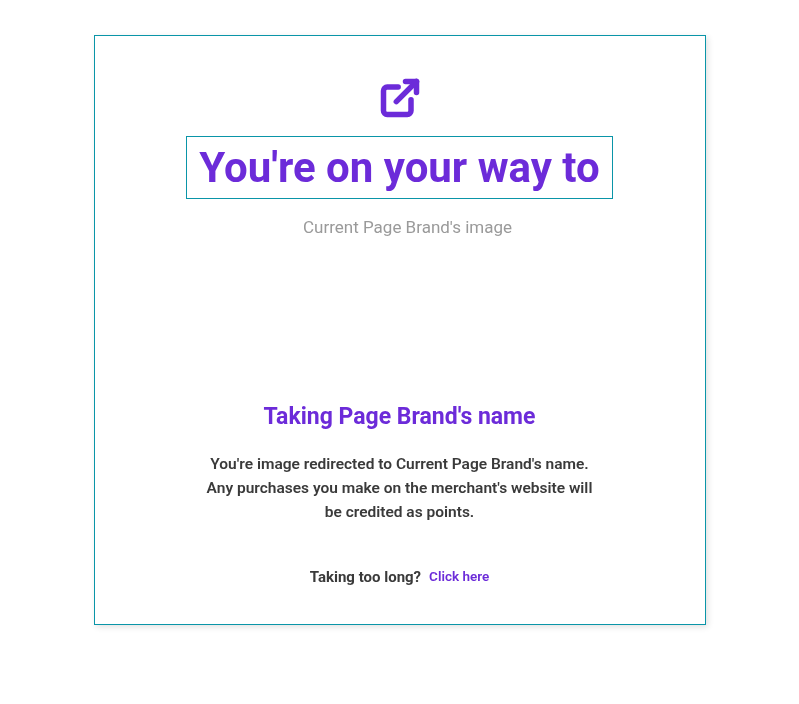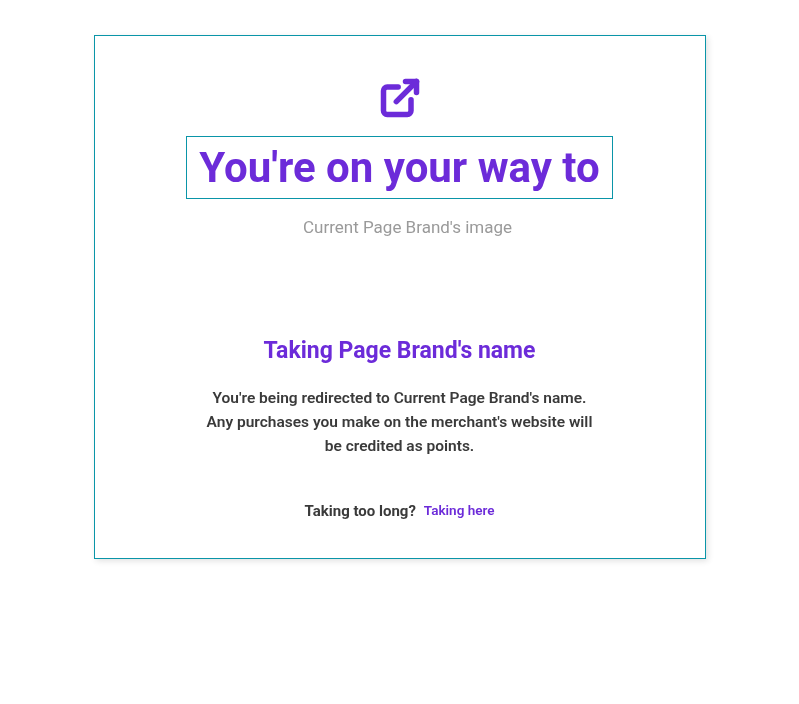--- a/index.html
+++ b/index.html
@@ -12,21 +12,21 @@
       background: #ffffff;
       width: 799px;
       height: 704px;
       display: flex;
       align-items: flex-start;
       justify-content: center;
       padding-top: 35px;
     }
     .card {
       width: 612px;
-      height: 524px;
+      height: 590px;
       border: 1px solid #0a95a8;
       box-shadow: 2px 2px 6px rgba(0,0,0,0.12);
       background: #ffffff;
       padding: 40px 30px 30px 30px;
       display: flex;
       flex-direction: column;
       align-items: center;
     }
     .external-icon {
       color: #6c2bd9;
@@ -103,20 +103,20 @@
   <div class="headline-box">
     <div class="headline">You're on your way to</div>
   </div>
 
   <div class="brand-image-placeholder">Current Page Brand's image</div>
 
   <div class="spacer"></div>
 
   <div class="brand-name">Taking Page Brand's name</div>
 
-  <div class="redirect-text">You're being redirected to Current Page Brand's name. Any purchases you make on the merchant's website will be credited as points.</div>
+  <div class="redirect-text">You're image redirected to Current Page Brand's name. Any purchases you make on the merchant's website will be credited as points.</div>
 
   <div class="footer-line">
     <span class="too-long">Taking too long?</span>
-    <a class="click-here">Taking here</a>
+    <a class="click-here">Click here</a>
   </div>
 
 </div>
 
 </body></html>

